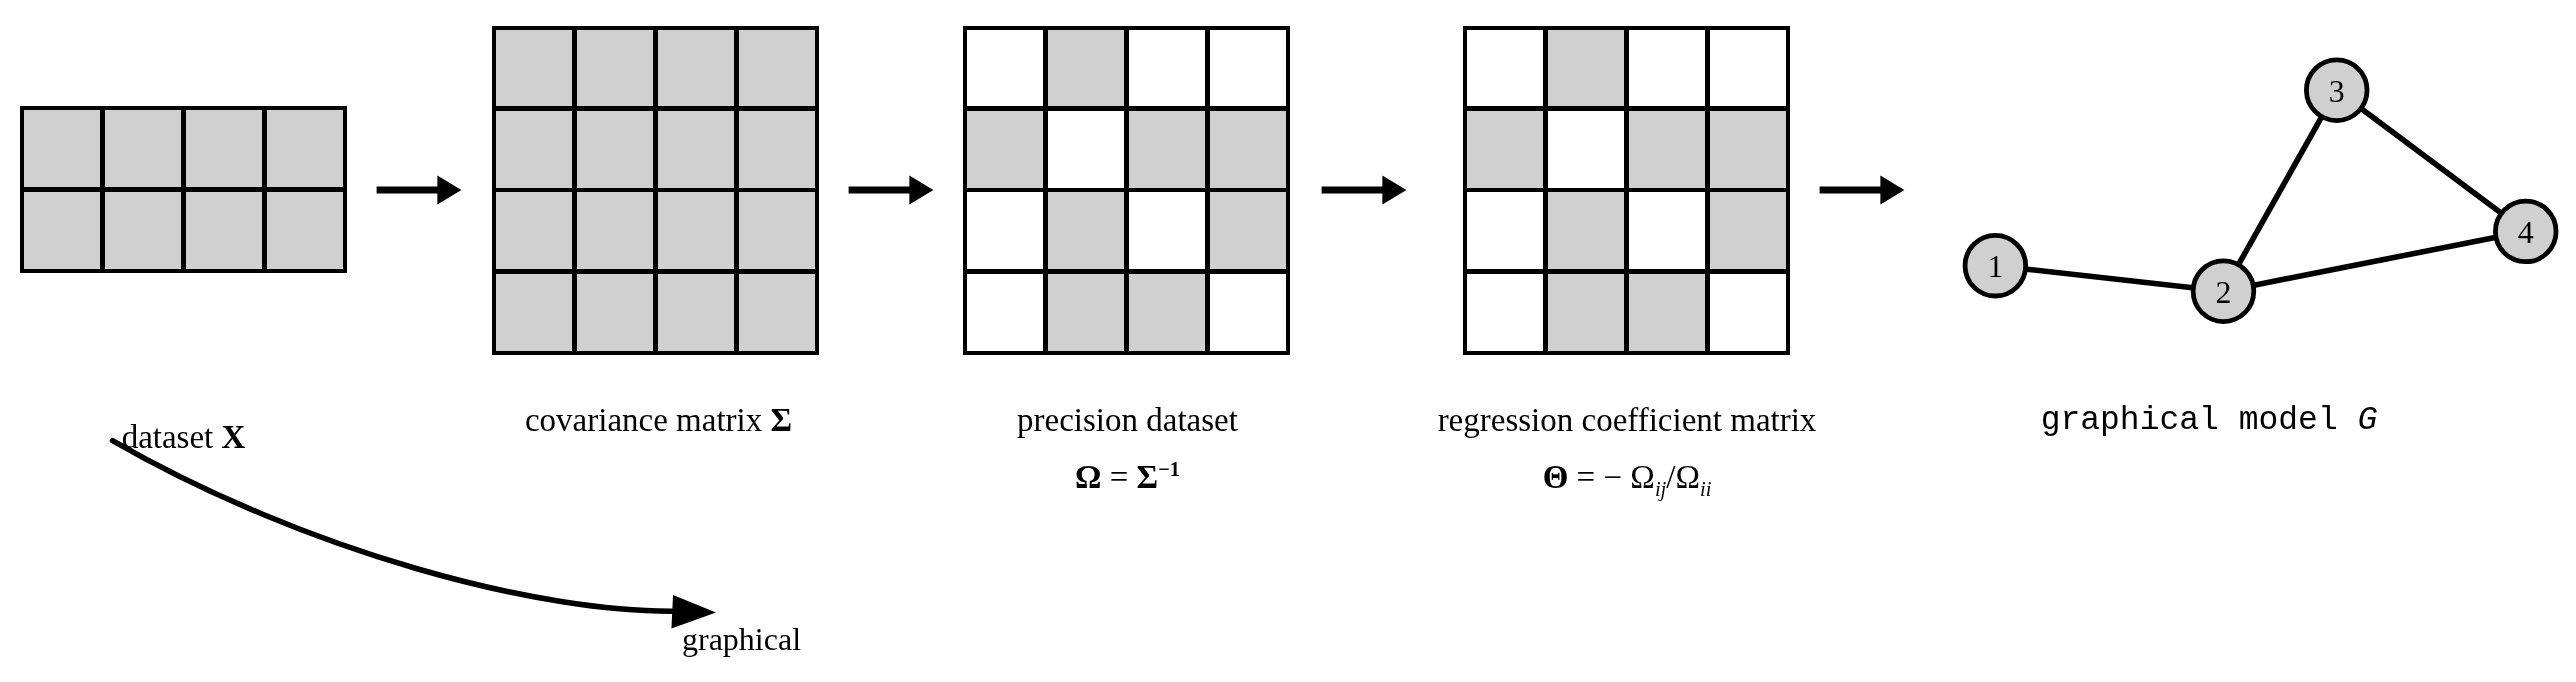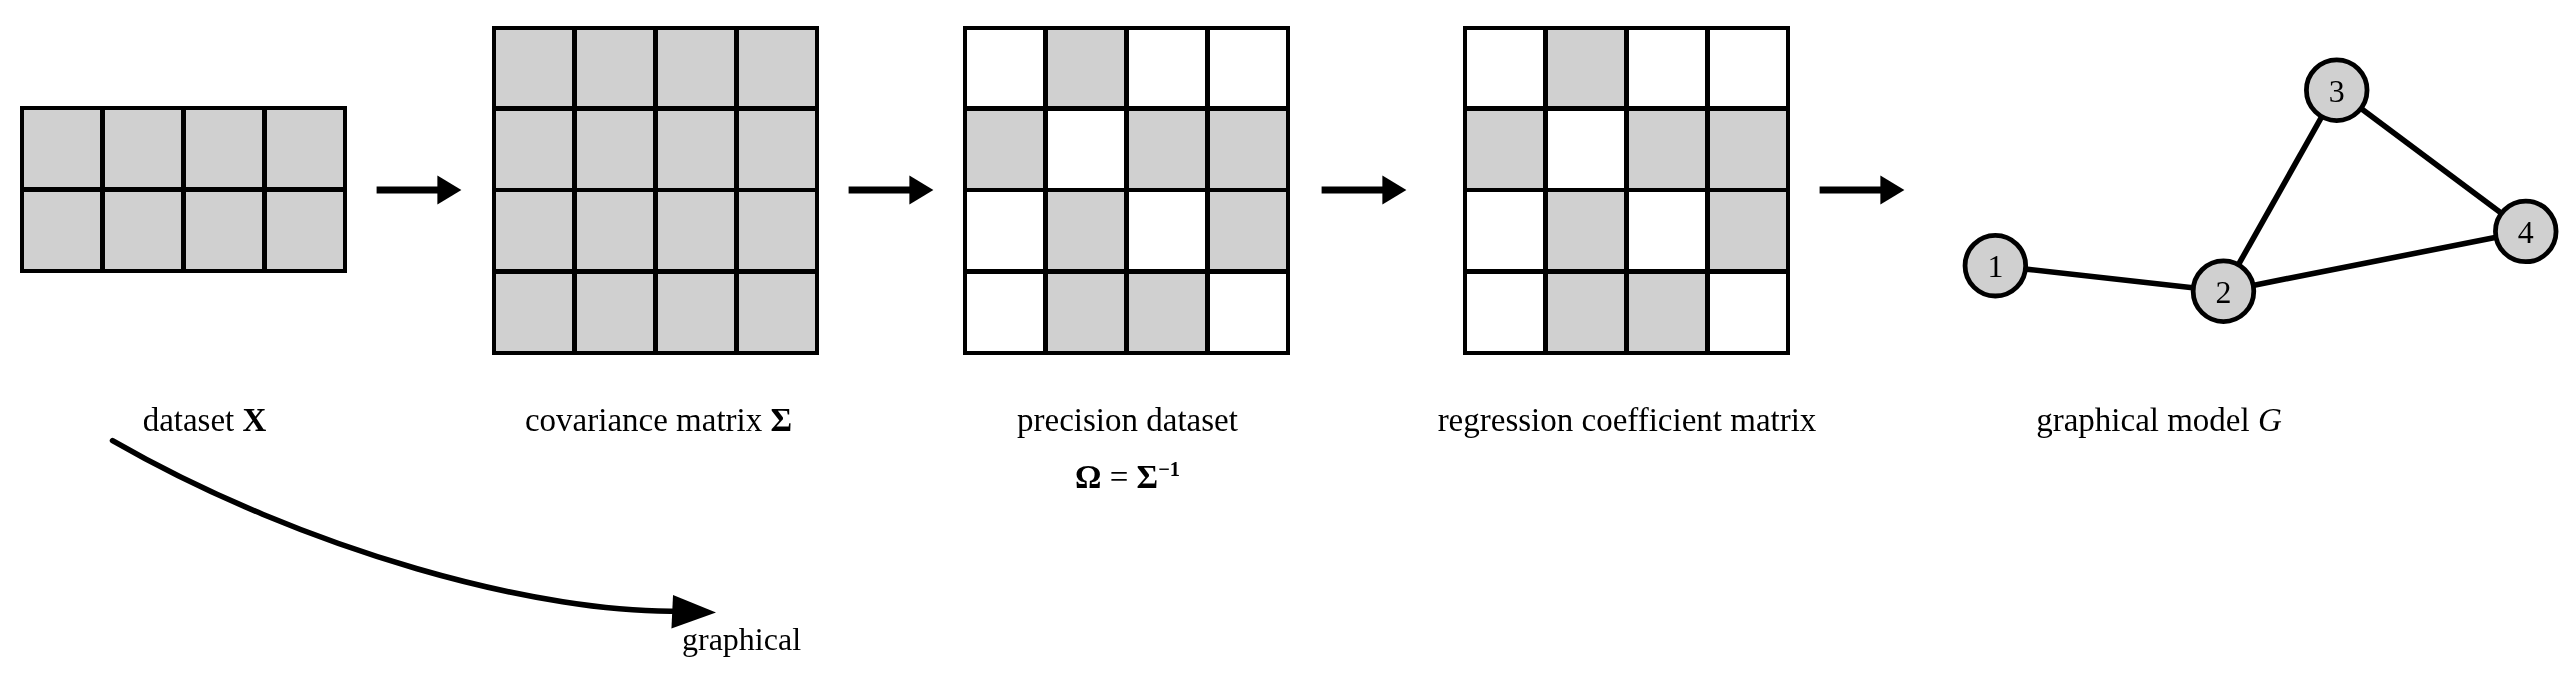--- a/index.html
+++ b/index.html
@@ -206,44 +206,50 @@
       <g>
         <circle cx="530" cy="73" r="38" fill="#d0d0d0" stroke="#000" stroke-width="6"></circle>
         <text x="530" y="74" class="gnode-label">3</text>
       </g>
       <g>
         <circle cx="767" cy="250" r="38" fill="#d0d0d0" stroke="#000" stroke-width="6"></circle>
         <text x="767" y="251" class="gnode-label">4</text>
       </g>
     </svg>
 
-  <div class="caption" style="left:0px; top:399px; width:367px;padding-left:21px;">
+  <div class="caption" style="left:0px; top:416px; width:367px;">
     <span>dataset</span>
     <span class="bsym">X</span>
   </div>
 
   <div class="caption" style="left:431px; top:399px; width:455px;">
     <span>covariance matrix</span>
     <span class="bsym">Σ</span>
   </div>
 
   <div class="caption" style="left:904px; top:399px; width:447px;">
     <span>precision dataset</span>
     <span class="formula">
       <span class="bsym">Ω</span>
       <span>=</span>
       <span class="bsym">Σ</span><sup class="exp">−1</sup>
     </span>
   </div>
 
   <div class="caption" style="left:1360px; top:399px; width:534px;">
     <span>regression coefficient matrix</span>
-  </div>
-
-  <div class="caption" style="left:1864px; top:399px; width:590px;">
+    <span class="formula">
+      <span class="bsym">Θ</span>
+      <span>=</span>
+      <span>−</span>
+      <span>Ω</span><sub class="idx">ij</sub><span>/</span><span>Ω</span><sub class="idx">ii</sub>
+    </span>
+  </div>
+
+  <div class="caption" style="left:1914px; top:399px; width:590px;font-family:Liberation Mono, monospace;">
     <span>graphical model</span>
     <span class="isym">G</span>
   </div>
 
   <svg id="estimation-curve" viewBox="0 0 1100 260">
     <path d="M 20 12 C 260 150, 560 232, 740 226" fill="none" stroke="#000" stroke-width="7" stroke-linecap="round"></path>
     <polygon points="724,206 778,228 722,248" fill="#000"></polygon>
   </svg>
 
   <div class="caption" style="left:582px; top:618px; width:319px; font-size:32px;">

